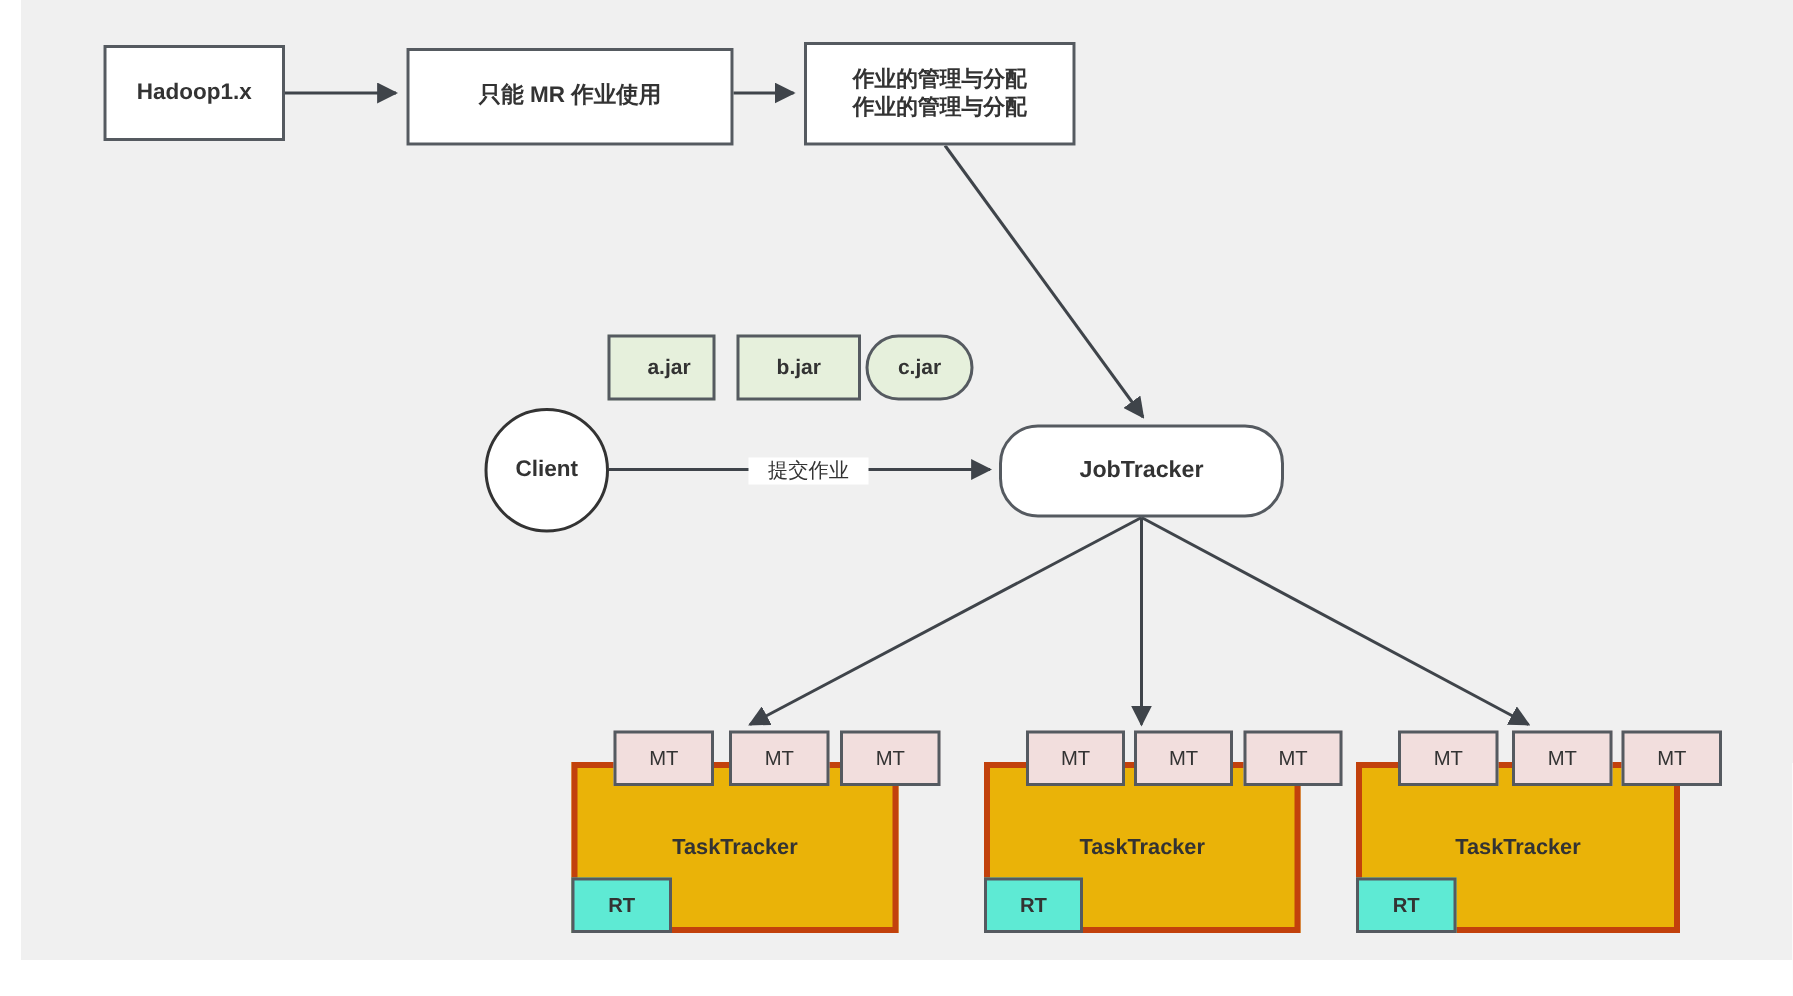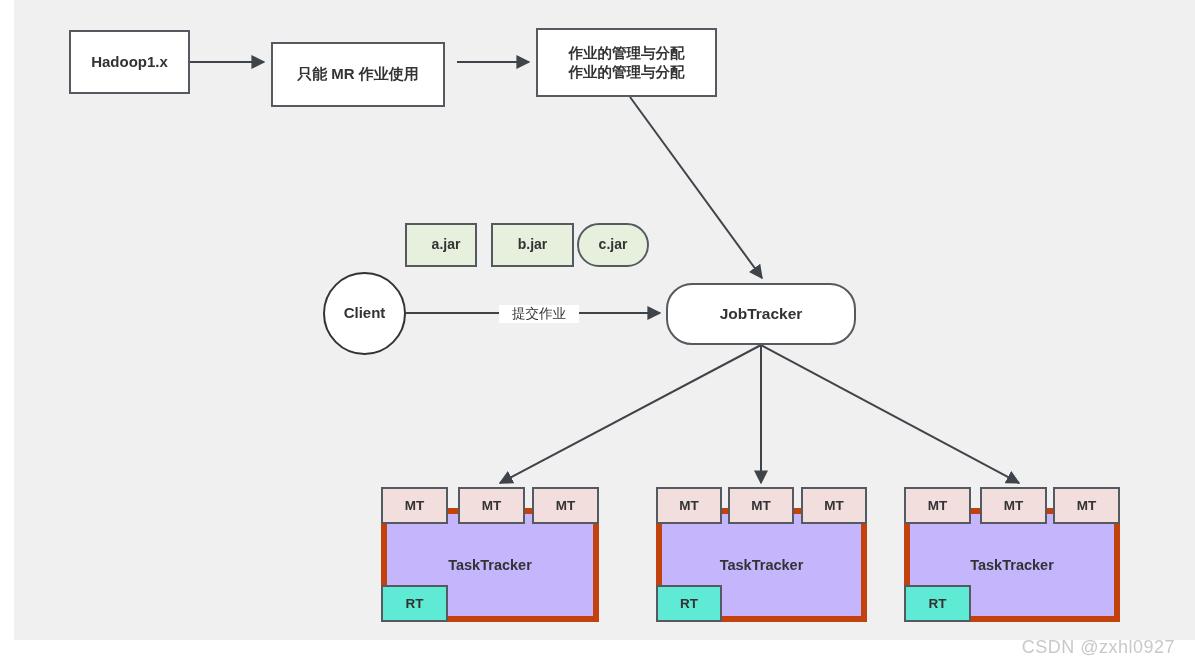--- a/index.html
+++ b/index.html
@@ -56,40 +56,41 @@
   }
   .jarnode {
     background: #e6f0dc;
     border: 2px solid #555a60;
     font-size: 14px;
   }
   .ttgroup { position: absolute; }
   .ttbody {
     position: absolute;
     box-sizing: border-box;
-    background: #c4b5fd;
-    border: 6px solid #c2410c;
+    background: #eab308;
+    border: 4px solid #c2410c;
     display: flex;
     align-items: center;
     justify-content: center;
     font-size: 14.5px;
     font-weight: bold;
     color: #333333;
   }
   .mtbox {
     position: absolute;
     box-sizing: border-box;
     background: #f2dedd;
     border: 2px solid #555a60;
     display: flex;
     align-items: center;
     justify-content: center;
     font-size: 13.5px;
-    font-weight: bold;
-    color: #333333;
+    font-weight: normal;
+    color: #333333;
+    margin-left: 28px;
   }
   .rtbox {
     position: absolute;
     box-sizing: border-box;
     background: #5eead4;
     border: 2px solid #555a60;
     display: flex;
     align-items: center;
     justify-content: center;
     font-size: 13.5px;
@@ -141,21 +142,21 @@
 
     <line x1="761" y1="345" x2="761" y2="483" stroke="#3f444a" stroke-width="2" marker-end="url(#arrow)"></line>
 
     <line x1="761" y1="345" x2="1019" y2="483" stroke="#3f444a" stroke-width="2" marker-end="url(#arrow)"></line>
   </svg>
 
   <div class="node boxnode" style="left:69px; top:30px; width:121px; height:64px;">
     <span>Hadoop1.x</span>
   </div>
 
-  <div class="node boxnode" style="left:271px; top:42px; width:174px; height:65px;">
+  <div class="node boxnode" style="left:271px; top:32px; width:218px; height:65px;">
     <span>只能 MR 作业使用</span>
   </div>
 
   <div class="node boxnode two-line" style="left:536px; top:28px; width:181px; height:69px;">
     <span>
       <span class="line1">作业的管理与分配</span>
       <span class="line2">作业的管理与分配</span>
     </span>
   </div>
 
@@ -230,17 +231,14 @@
       <span>MT</span>
     </div>
     <div class="mtbox" style="left:149px; top:0px; width:67px; height:37px;">
       <span>MT</span>
     </div>
     <div class="rtbox" style="left:0px; top:98px; width:67px; height:37px;">
       <span>RT</span>
     </div>
   </div>
 
-  <div class="watermark">
-    <span>CSDN @zxhl0927</span>
-  </div>
 
 </div>
 
 </body></html>

